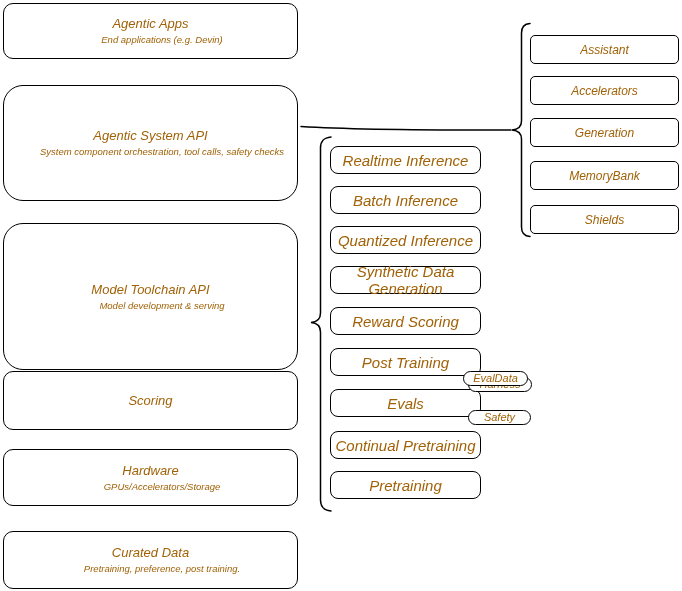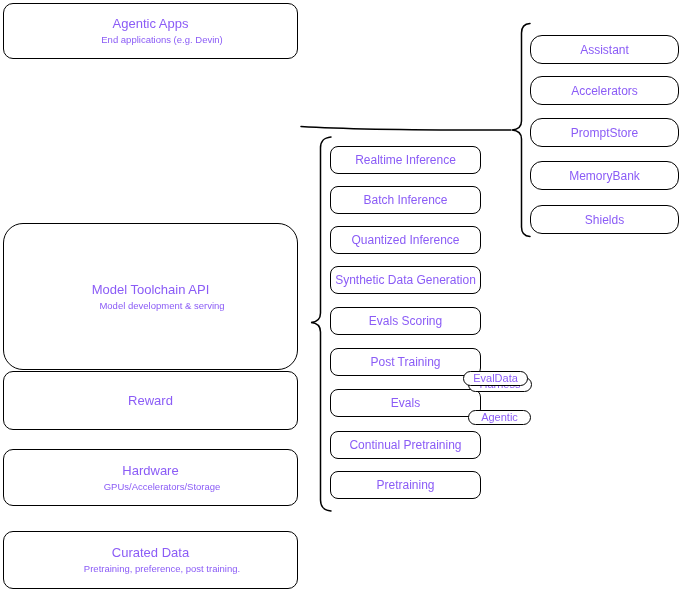--- a/index.html
+++ b/index.html
@@ -1,42 +1,42 @@
 <!DOCTYPE html>
 <html><head>
 <meta charset="utf-8">
 <style>
   html,body{margin:0;padding:0;background:#ffffff;}
   .canvas{
     position:relative;width:682px;height:591px;background:#ffffff;
-    font-family:"Liberation Sans","DejaVu Sans",sans-serif;color:#8b5cf6;overflow:hidden;
+    font-family:"Liberation Sans","DejaVu Sans",sans-serif;color:#a16207;overflow:hidden;font-style:italic;
   }
   .canvas *{box-sizing:border-box;}
   svg.wires{position:absolute;left:0;top:0;pointer-events:none;}
 
   
   .lbox{
     position:absolute;left:3px;width:295px;background:#fff;border:1.5px solid #000;
     display:flex;flex-direction:column;align-items:center;justify-content:center;
     text-align:center;gap:3px;padding:2px 10px;
   }
   .lbox .title{font-size:13px;line-height:15px;}
   .lbox .sub{font-size:9.5px;line-height:12px;padding-left:23px;}
 
   
   .mbox{
     position:absolute;left:330px;width:151px;height:28px;background:#fff;
     border:1.5px solid #000;border-radius:8px;display:flex;align-items:center;
-    justify-content:center;font-size:12px;text-align:center;
+    justify-content:center;font-size:15px;text-align:center;
   }
 
   
   .rbox{
     position:absolute;left:530px;width:149px;height:29px;background:#fff;
-    border:1.5px solid #000;border-radius:12px;display:flex;align-items:center;
+    border:1.5px solid #000;border-radius:5px;display:flex;align-items:center;
     justify-content:center;font-size:12px;text-align:center;
   }
 
   
   .pill{
     position:absolute;height:15px;background:#fff;border:1.3px solid #000;
     border-radius:999px;display:flex;align-items:center;justify-content:center;
     font-size:11px;line-height:11px;
   }
 </style>
@@ -58,53 +58,57 @@
              C 521.5 127 518.5 129.5 512 130
              C 518.5 130.5 521.5 133 521.5 139 L 521.5 227
              C 521.5 233.5 524.5 236.2 530 236.5"></path>
   </svg>
 
   <div class="lbox" style="top:3px;height:56px;border-radius:10px">
     <div class="title">Agentic Apps</div>
     <div class="sub">End applications (e.g. Devin)</div>
   </div>
 
+  <div class="lbox" style="top:85px;height:116px;border-radius:20px">
+    <div class="title">Agentic System API</div>
+    <div class="sub">System component orchestration, tool calls, safety checks</div>
+  </div>
 
   <div class="lbox" style="top:223px;height:147px;border-radius:20px">
     <div class="title">Model Toolchain API</div>
     <div class="sub">Model development &amp; serving</div>
   </div>
 
   <div class="lbox" style="top:371px;height:59px;border-radius:10px">
-    <div class="title">Reward</div>
+    <div class="title">Scoring</div>
   </div>
 
   <div class="lbox" style="top:531px;height:58px;border-radius:10px">
     <div class="title">Curated Data</div>
     <div class="sub">Pretraining, preference, post training.</div>
   </div>
 
   <div class="lbox" style="top:449px;height:57px;border-radius:10px">
     <div class="title">Hardware</div>
     <div class="sub">GPUs/Accelerators/Storage</div>
   </div>
 
   <div class="mbox" style="top:146px">Realtime Inference</div>
   <div class="mbox" style="top:186px">Batch Inference</div>
   <div class="mbox" style="top:226px">Quantized Inference</div>
   <div class="mbox" style="top:266px">Synthetic Data Generation</div>
-  <div class="mbox" style="top:307px">Evals Scoring</div>
+  <div class="mbox" style="top:307px">Reward Scoring</div>
   <div class="mbox" style="top:348px">Post Training</div>
   <div class="mbox" style="top:389px">Evals</div>
   <div class="mbox" style="top:431px">Continual Pretraining</div>
   <div class="mbox" style="top:471px">Pretraining</div>
 
   <div class="pill" style="left:468px;top:377px;width:64px">Harness</div>
   <div class="pill" style="left:463px;top:371px;width:65px">EvalData</div>
-  <div class="pill" style="left:468px;top:410px;width:63px">Agentic</div>
+  <div class="pill" style="left:468px;top:410px;width:63px">Safety</div>
 
   <div class="rbox" style="top:35px">Assistant</div>
   <div class="rbox" style="top:76px">Accelerators</div>
-  <div class="rbox" style="top:118px">PromptStore</div>
+  <div class="rbox" style="top:118px">Generation</div>
   <div class="rbox" style="top:161px">MemoryBank</div>
   <div class="rbox" style="top:205px">Shields</div>
 
 </div>
 
 </body></html>

